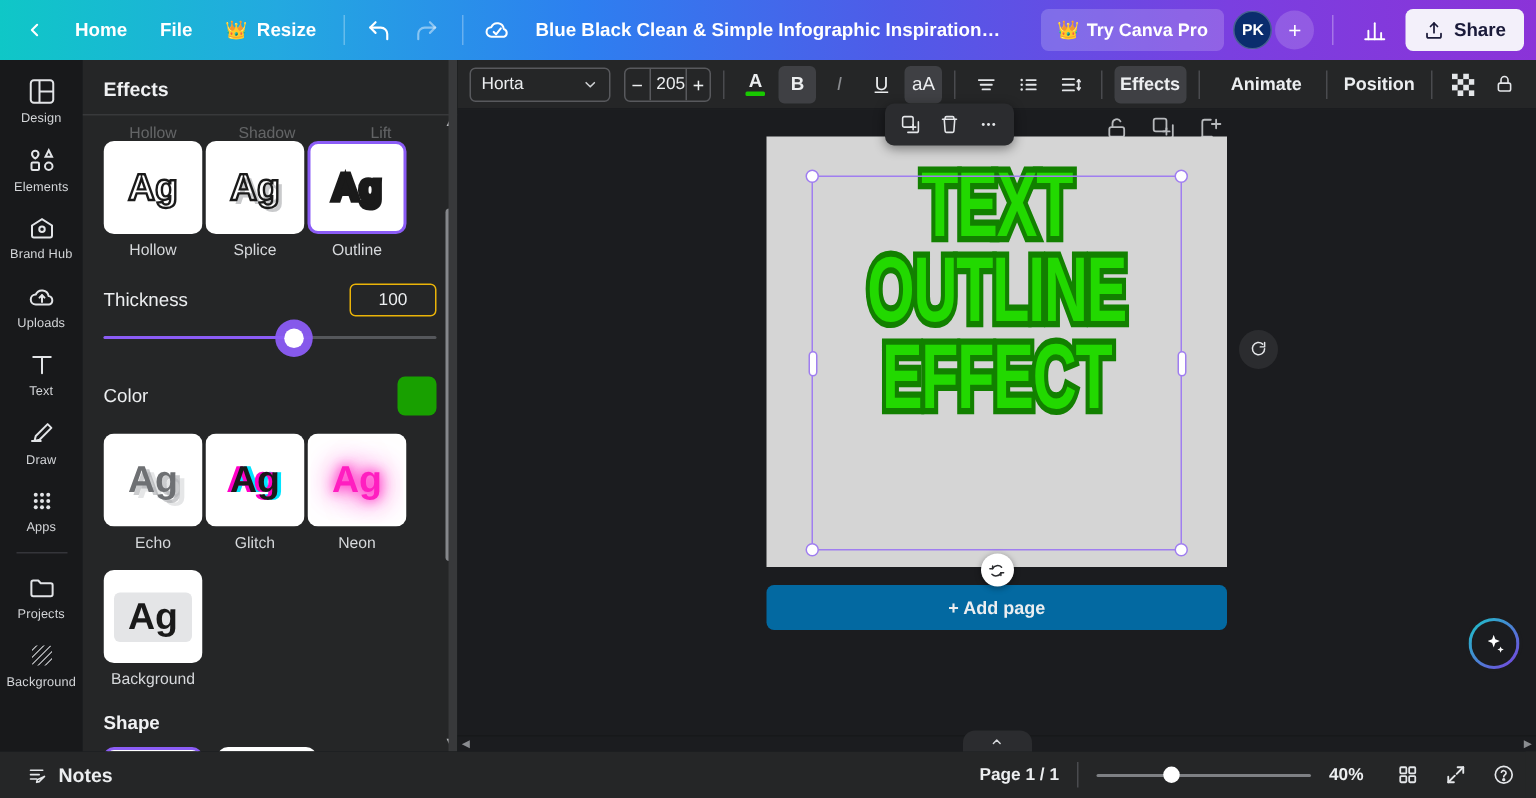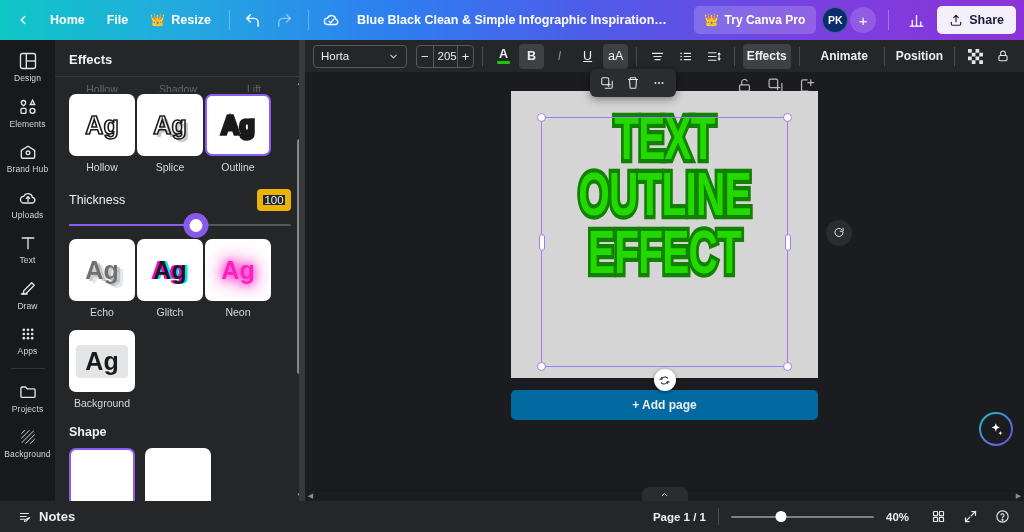--- a/index.html
+++ b/index.html
@@ -108,21 +108,21 @@
   .ag-glitch { color: #1a1a1a; text-shadow: -2.5px 0 #ff00c8, 2.5px 0 #00e5ff; }
   .ag-neon { color: #ff1ec0; text-shadow: 0 0 8px #ff1ec0, 0 0 16px #ff1ec0, 0 0 24px rgba(255,30,192,.6); }
   .ag-bgchip { background: #e4e5e7; padding: 4px 9px; border-radius: 4px; color: #1a1a1a; }
 
   .cut-labels { display: flex; gap: 10px; height: 9px; overflow: hidden; opacity: .35; margin-bottom: 2px; }
   .cut-labels span { width: 66px; text-align: center; font-size: 10.5px; color: #d6d8db; }
 
   .ctl-row { display: flex; align-items: center; justify-content: space-between; margin: 16px 0 4px; }
   .ctl-label { font-size: 12.5px; color: #eceef0; }
   .num-box {
-    width: 34px; height: 22px; border: 6px solid #eab308; border-radius: 4px;
+    width: 58px; height: 22px; border: 1px solid #eab308; border-radius: 4px;
     background: transparent; color: #eceef0; font-size: 11.5px;
     display: flex; align-items: center; justify-content: center; cursor: text;
   }
   .slider { position: relative; height: 20px; display: flex; align-items: center; margin-bottom: 4px; cursor: pointer; }
   .slider-track { position: absolute; left: 0; right: 0; height: 2.5px; background: #55575b; border-radius: 2px; }
   .slider-fill { position: absolute; left: 0; width: 57%; height: 2.5px; background: #8b5cf6; border-radius: 2px; }
   .slider-knob {
     position: absolute; left: 57%; width: 13px; height: 13px; border-radius: 50%;
     background: #fff; transform: translateX(-50%);
     box-shadow: 0 0 0 6px rgba(139,92,246,.95); cursor: grab;
@@ -490,20 +490,24 @@
           <div class="ctl-row">
             <span class="ctl-label">Thickness</span>
             <div class="num-box">100</div>
           </div>
           <div class="slider">
             <div class="slider-track"></div>
             <div class="slider-fill"></div>
             <div class="slider-knob"></div>
           </div>
 
+          <div class="color-row">
+            <span class="ctl-label">Color</span>
+            <div class="color-swatch"></div>
+          </div>
 
           <div class="eff-row">
             <div class="eff-cell">
               <div class="eff-thumb">
                 <span class="ag ag-echo">Ag</span>
               </div>
               <div class="eff-name">Echo</div>
             </div>
             <div class="eff-cell">
               <div class="eff-thumb">

